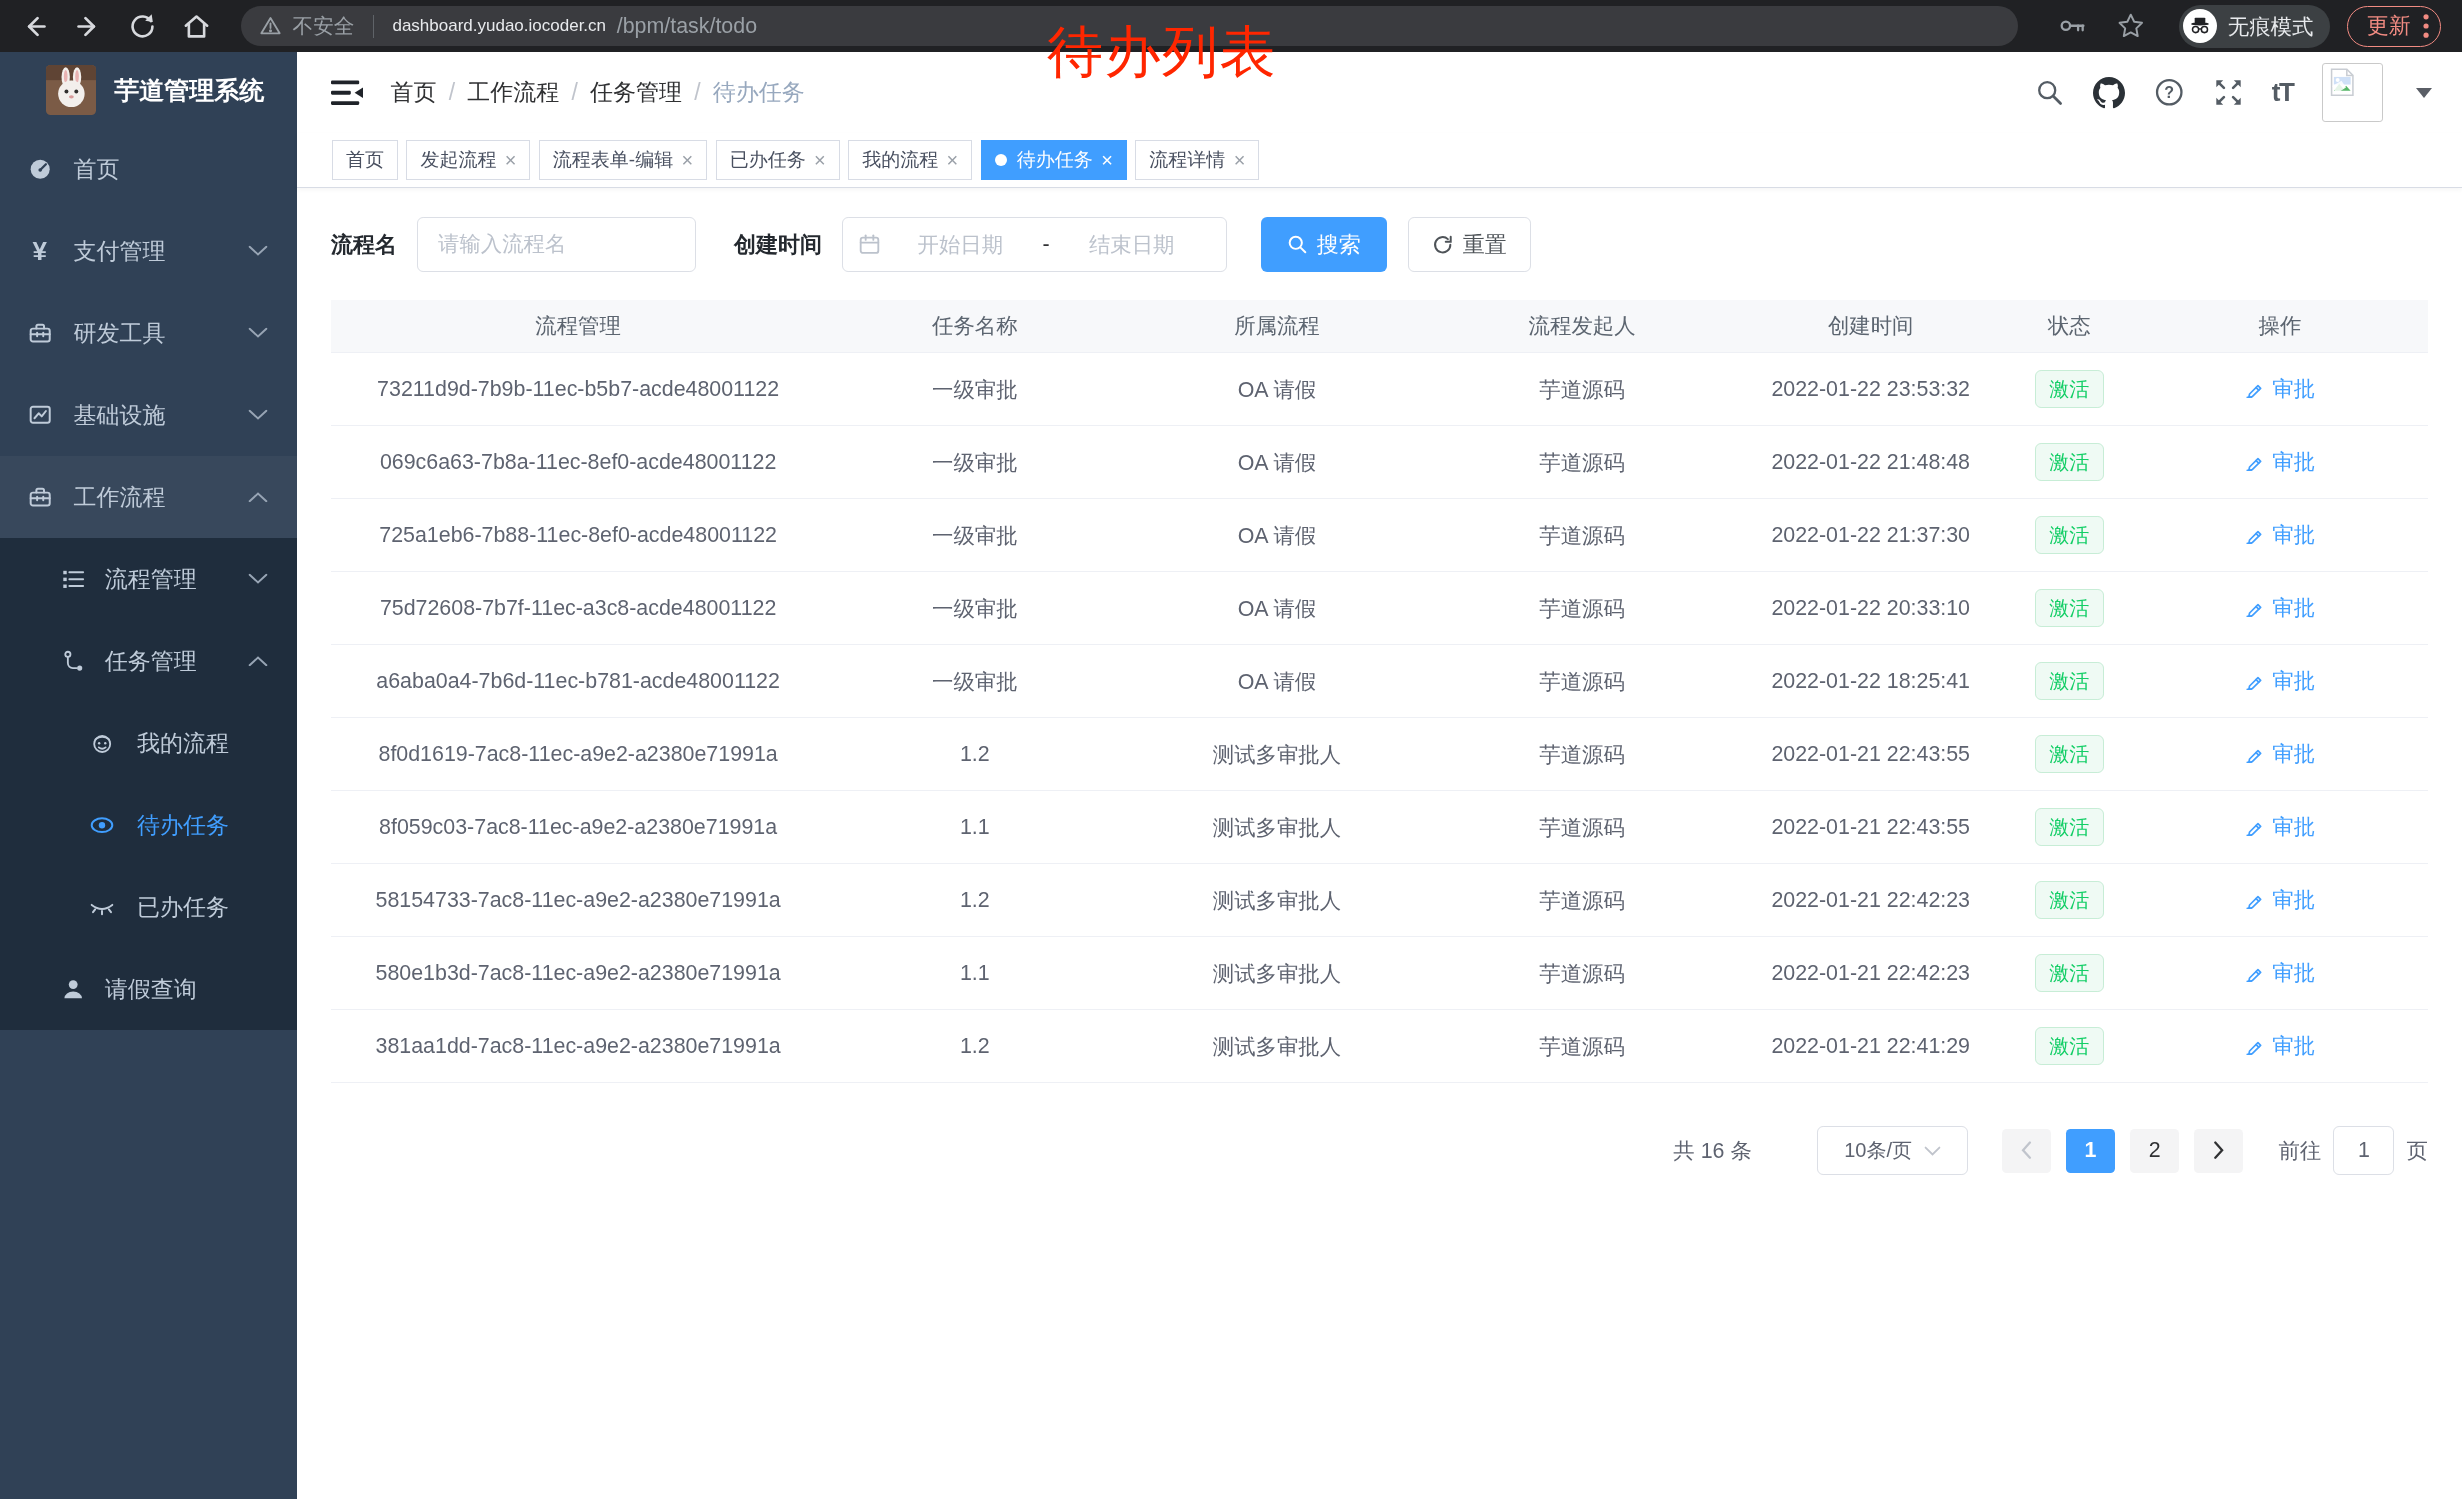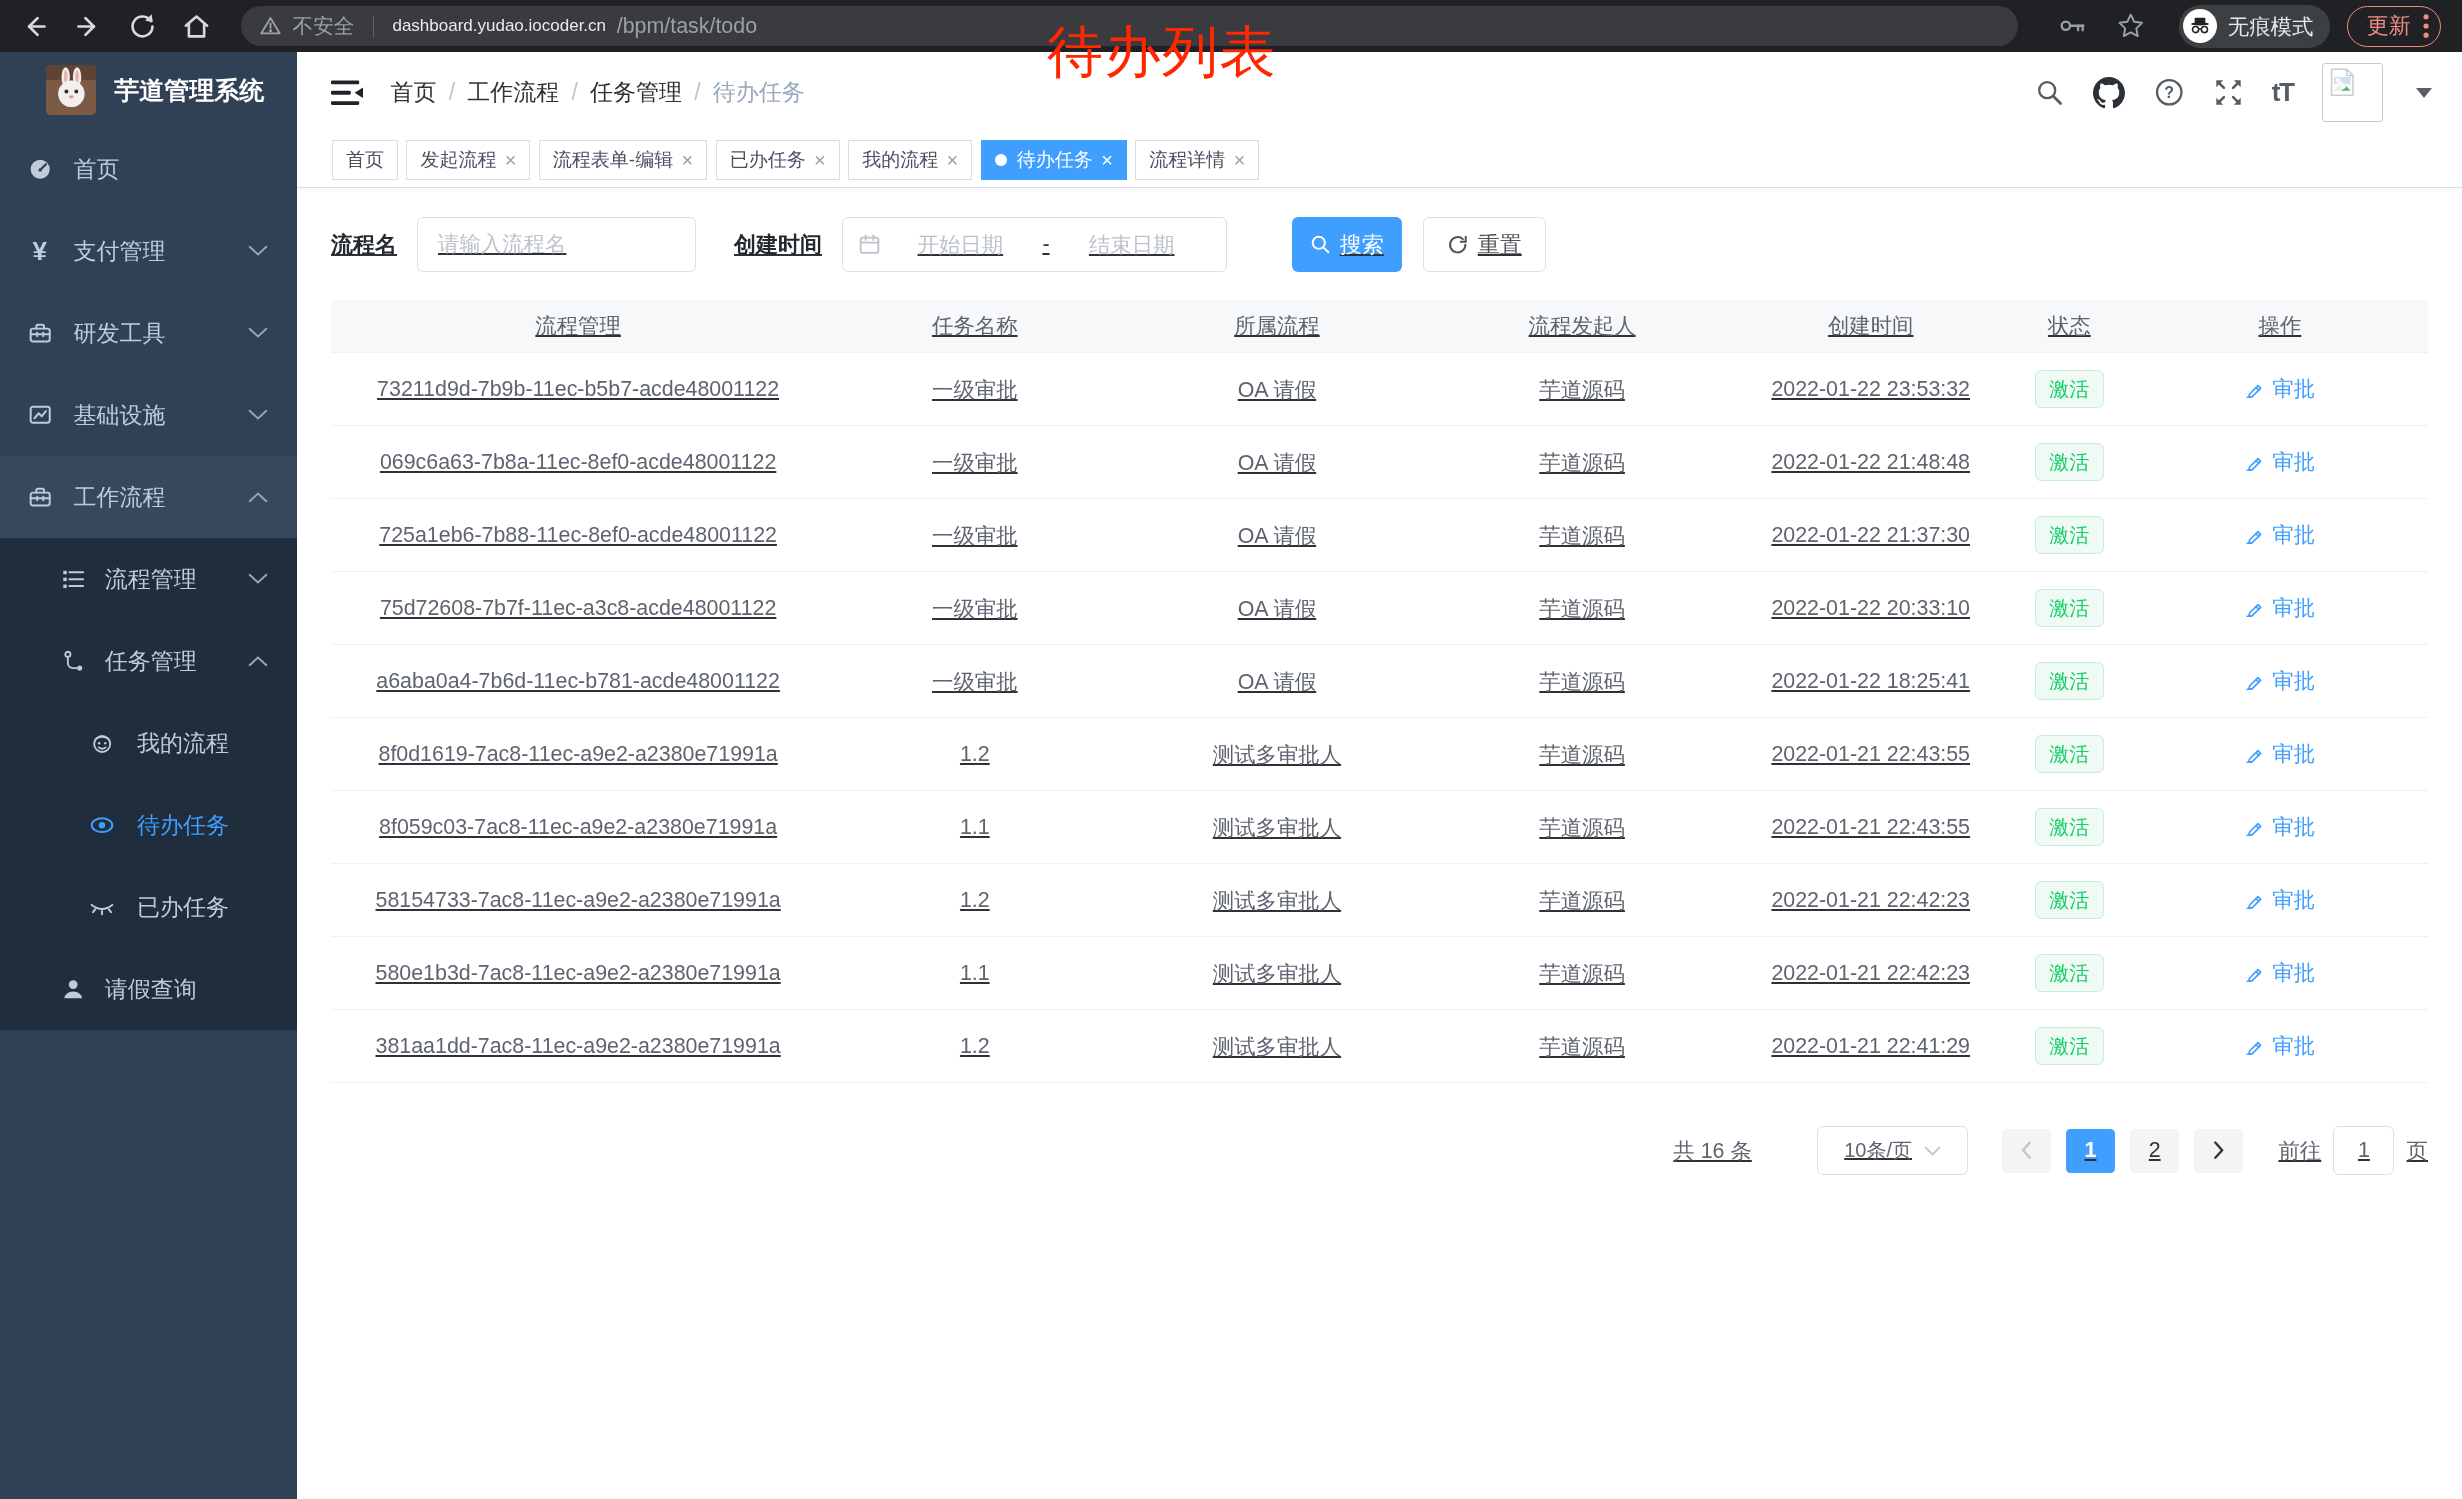--- a/index.html
+++ b/index.html
@@ -92,41 +92,41 @@
   .tag {
     height: 40px; border: 1.5px solid #d8dce5; background: #fff; color: #495060;
     font-size: 19px; display: inline-flex; align-items: center; padding: 0 13px; gap: 6.9px; cursor: pointer; white-space: nowrap;
   }
   .tag .x { font-size: 20px; color: #9aa0a8; line-height: 1; margin-left: 1.5px; }
   .tag.active { background: #409eff; border-color: #409eff; color: #fff; }
   .tag.active .dot { width: 12.2px; height: 12.2px; border-radius: 50%; background: #fff; margin-right: 3.1px; }
   .tag.active .x { color: #fff; }
 
   
-  .content { padding: 29px 34px 0; flex: 1; text-decoration: underline; }
+  .content { padding: 29px 34px 0; flex: 1; }
   .filter-row { display: flex; align-items: center; margin-bottom: 27.5px; }
   .f-label { font-size: 22px; font-weight: 700; color: #24292f; white-space: nowrap; }
   .inp {
     height: 55px; border: 1.5px solid #dcdfe6; border-radius: 6.1px; background: #fff;
     font-size: 21.4px; color: #303133; font-family: "Liberation Sans", sans-serif;
   }
   .inp::placeholder { color: #bcc2cc; }
   .inp.name { width: 279px; margin-left: 20px; padding: 0 20px; outline: none; }
   .lbl2 { margin-left: 38px; }
   .daterange {
     width: 385px; height: 55px; margin-left: 20px; border: 1.5px solid #dcdfe6; border-radius: 6.1px;
     display: flex; align-items: center; padding: 0 15.3px; cursor: pointer; background: #fff;
   }
   .dr-ph { flex: 1; text-align: center; font-size: 21.4px; color: #bcc2cc; }
   .dr-sep { font-size: 21.4px; color: #303133; padding: 0 3.1px; }
   .btn {
     height: 55px; border-radius: 6.1px; font-size: 22px; display: inline-flex; align-items: center;
     gap: 9.2px; cursor: pointer; border: none; font-family: "Liberation Sans", sans-serif;
   }
-  .btn.primary { background: #409eff; color: #fff; margin-left: 65px; padding: 0 18px; }
+  .btn.primary { background: #409eff; color: #fff; margin-left: 34px; padding: 0 26px; }
   .btn.plain { background: #fff; border: 1.5px solid #dcdfe6; color: #4e5358; margin-left: 21.4px; padding: 0 23px; }
 
   table.grid { width: 100%; border-collapse: collapse; table-layout: fixed; }
   .grid th {
     height: 53px; background: #f7f8fa; font-size: 21.4px; font-weight: 500; color: #5c6570;
     text-align: center; border-bottom: 1.5px solid #eef0f5; white-space: nowrap;
   }
   .grid td {
     height: 73px; font-size: 21.4px; color: #5e6370; text-align: center;
     border-bottom: 1.5px solid #eef0f5; white-space: nowrap; overflow: hidden;

